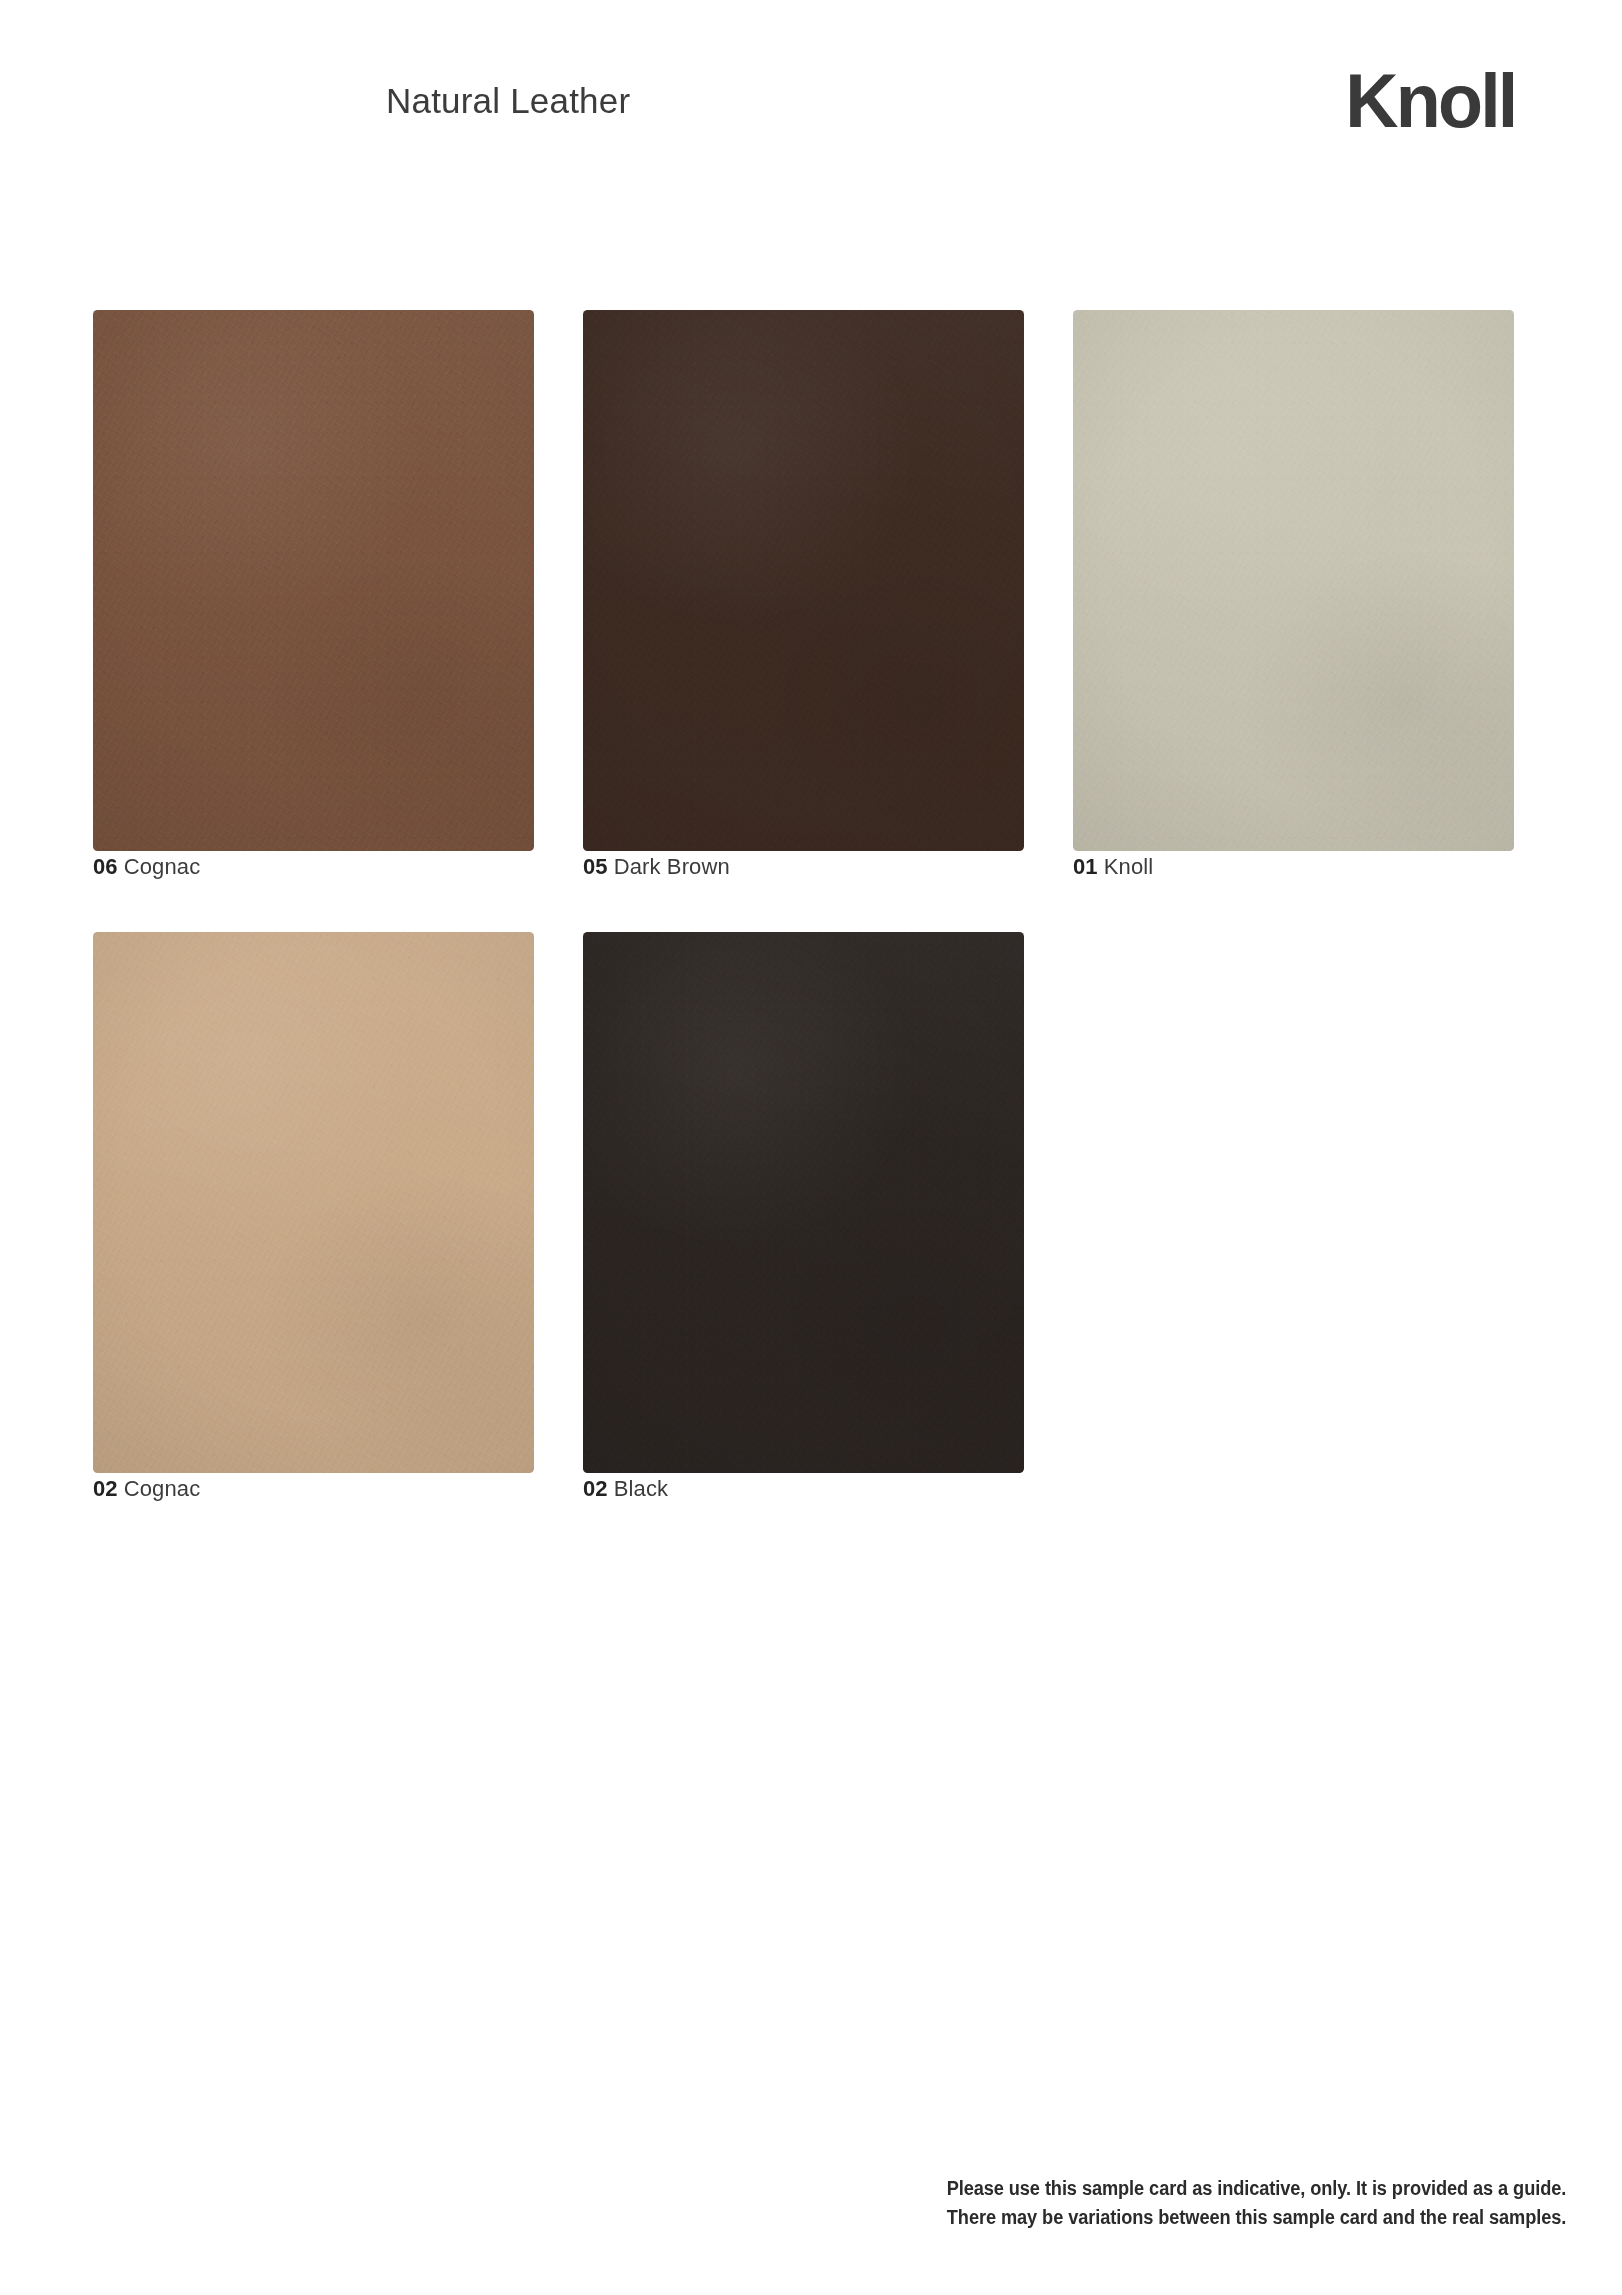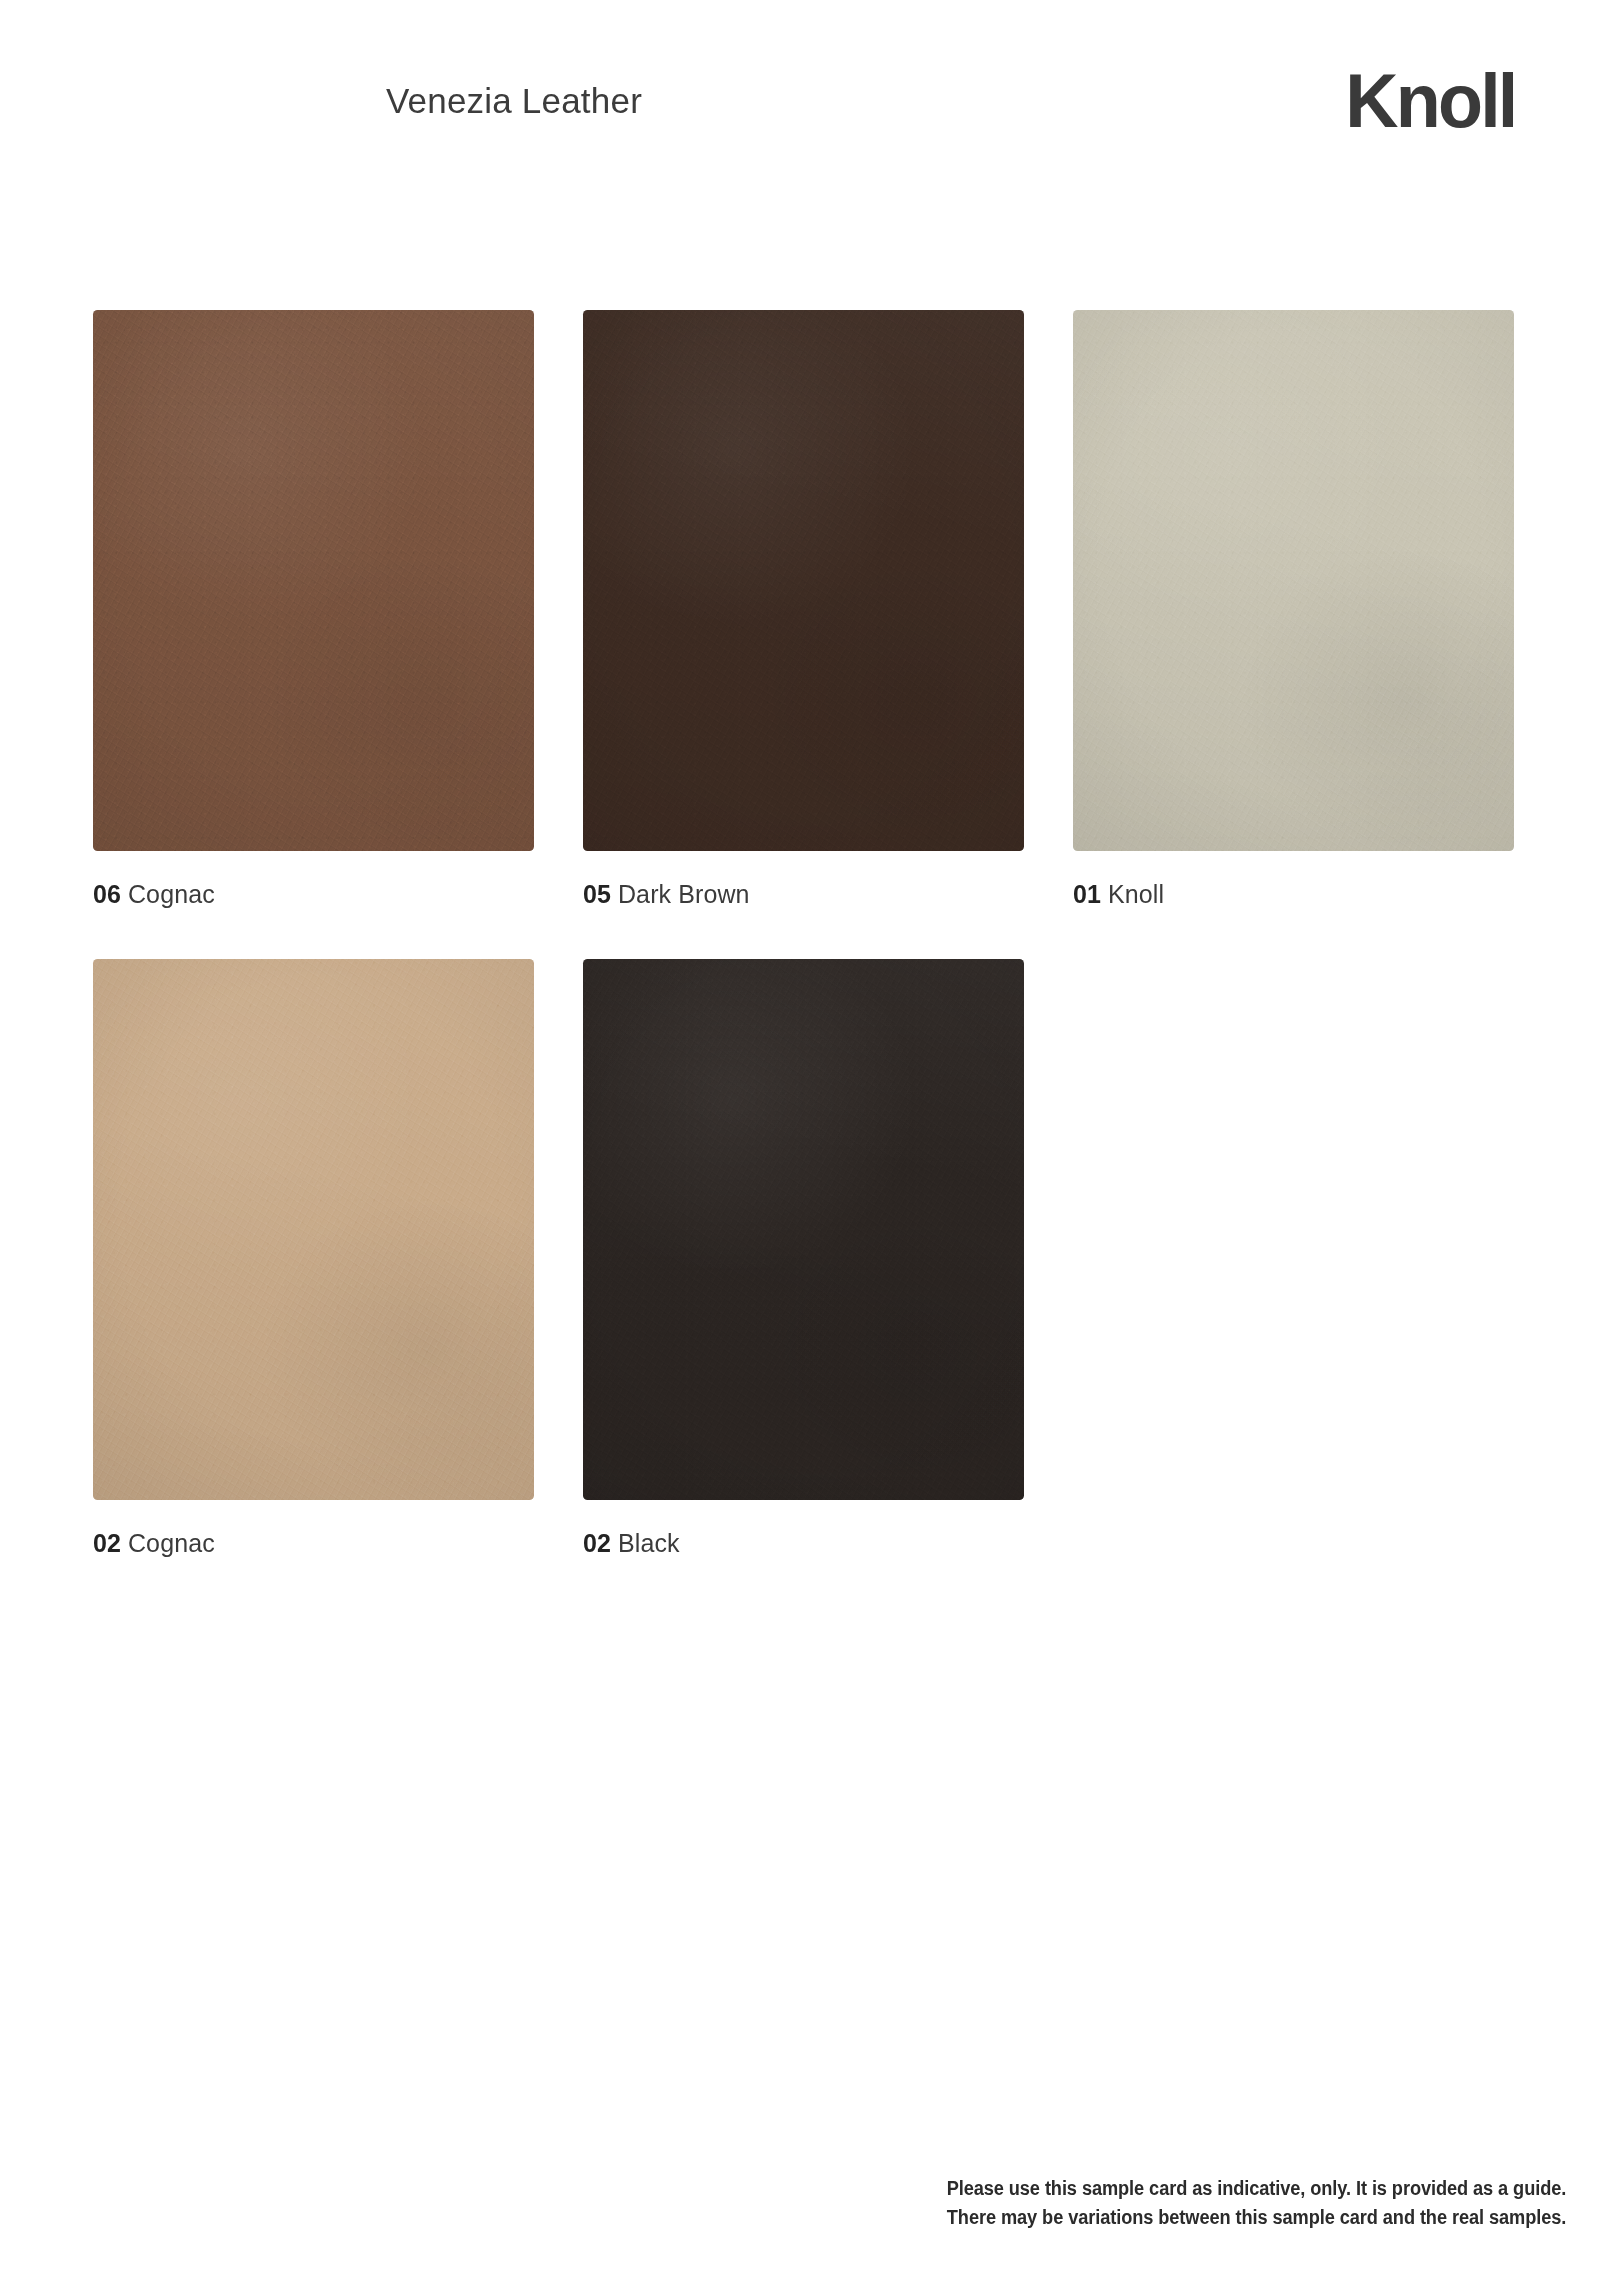--- a/index.html
+++ b/index.html
@@ -133,22 +133,22 @@
       radial-gradient(ellipse 78% 76% at 50% 46%, rgba(0,0,0,0) 55%, rgba(0,0,0,0.055) 100%);
   }
 
   
   .swatch-chip.coarse .grain  { background-size: 17px 12.4px, 12.4px 17.7px, 21.6px 16.4px, 17.7px 21.6px; opacity: 1; }
   .swatch-chip.coarse .grain2 { opacity: 1.0; }
   .swatch-chip.fine .grain    { background-size: 8.5px 6.5px, 6.5px 9.2px, 11px 8.5px, 9.2px 11px; opacity: 0.8; }
 
   
   .swatch-label {
-    margin-top: 32px;
-    font-size: 25px;
+    margin-top: 5px;
+    font-size: 22px;
     line-height: 22px;
     color: #2f2f2f;
     white-space: nowrap;
   }
 
   .swatch-label .code {
     font-weight: 700;
     color: #232323;
     letter-spacing: 0.1px;
   }
@@ -178,21 +178,21 @@
     transform-origin: center center;
     white-space: nowrap;
   }
 </style>
 </head>
 <body>
 
 <div class="page">
 
   <div class="header">
-    <div class="doc-title">Venezia Leather</div>
+    <div class="doc-title">Natural Leather</div>
     <div class="brand-logo">Knoll</div>
   </div>
 
   <div class="swatch-grid" id="swatch-grid">
       <div class="swatch-cell">
         <div class="swatch-chip" style="background-color: rgb(122, 84, 63);">
           <div class="creases"></div>
           <div class="grain"></div>
           <div class="grain2"></div>
           <div class="vignette"></div>

